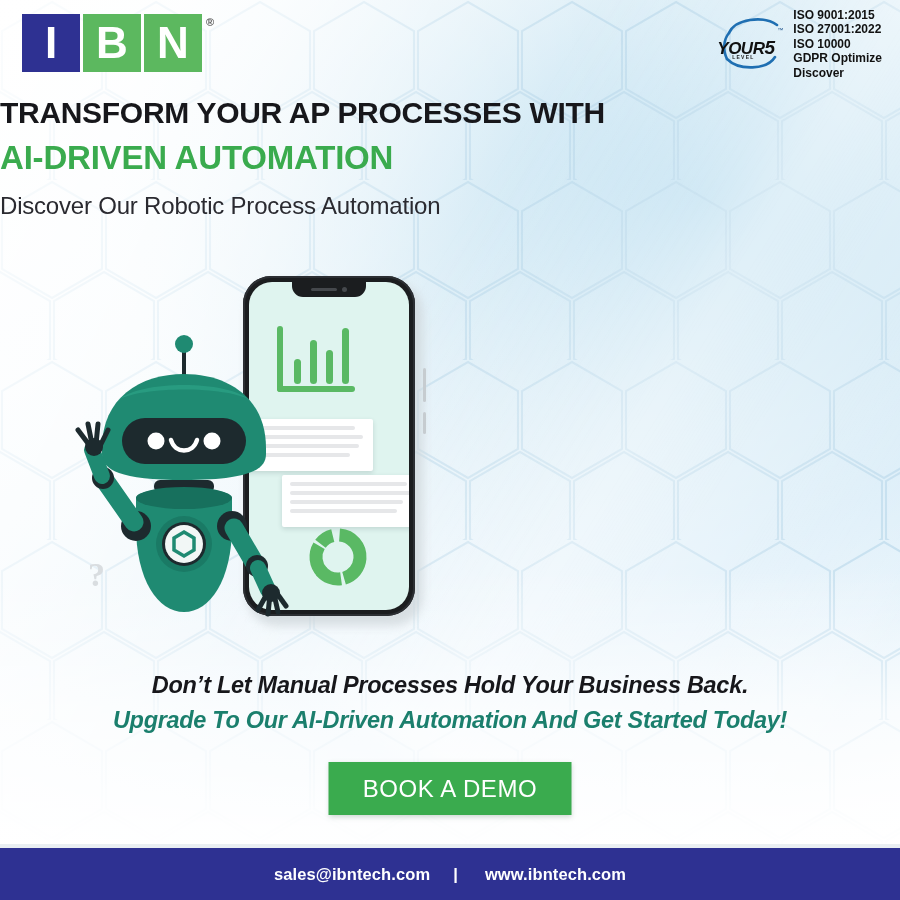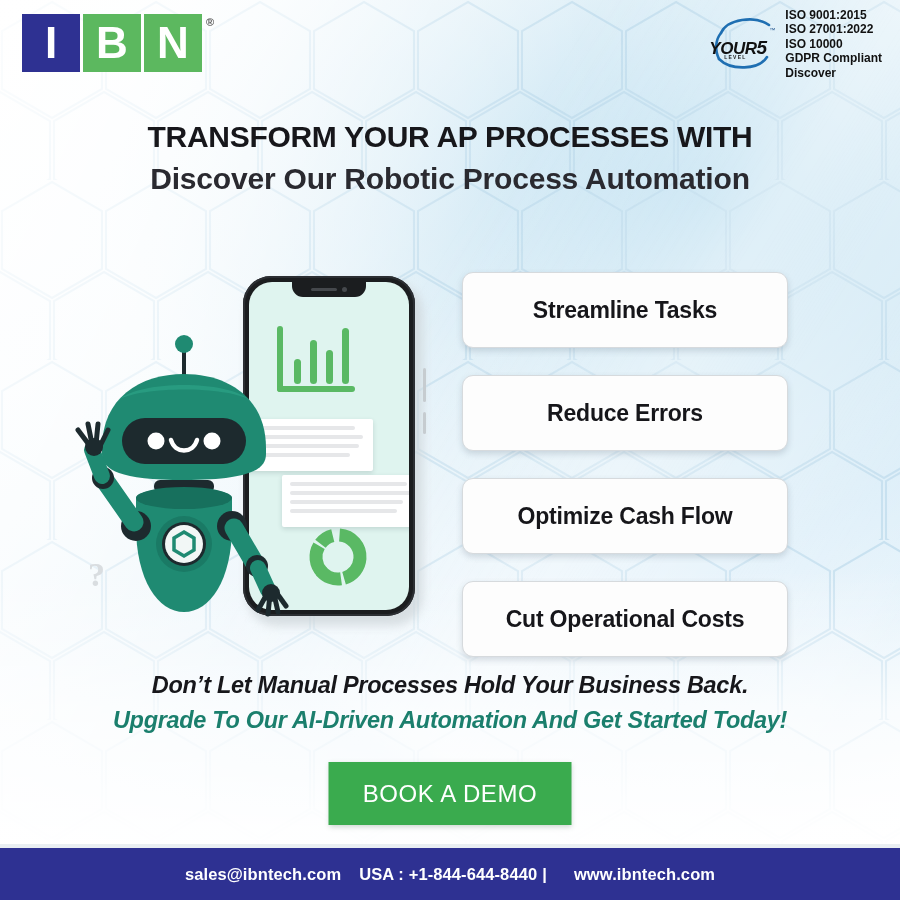--- a/index.html
+++ b/index.html
@@ -56,30 +56,30 @@
     font-family:"Liberation Sans", sans-serif;
   }
   .cmmi-5{font-size:19px;}
   .cmmi-level{
     position:absolute;left:17px;top:41px;font-size:5px;letter-spacing:1.2px;color:#222;font-weight:700;
   }
   .cmmi-tm{position:absolute;right:6px;top:14px;font-size:6px;color:#1a4f8a;}
   .cert-lines{font-size:12px;line-height:14.4px;font-weight:700;color:#111;}
 
   
-  .headline{position:absolute;left:0;right:0;top:120px;text-align:center;}
+  .headline{position:absolute;left:0;right:0;top:96px;}
   .h-line1{
     font-size:30px;font-weight:700;color:#17171b;letter-spacing:-.3px;
     font-family:"Liberation Sans", sans-serif;line-height:1.1;
   }
   .h-line2{
     font-size:33px;font-weight:700;color:#3aab4e;letter-spacing:-.2px;margin-top:11px;line-height:1.1;
   }
   .h-line3{
-    font-size:30px;font-weight:700;color:#2a2a30;margin-top:9px;line-height:1.15;letter-spacing:-.2px;
+    font-size:24px;font-weight:400;color:#2a2a30;margin-top:16px;line-height:1.15;letter-spacing:-.2px;
   }
 
   
   .features{position:absolute;left:462px;top:272px;width:326px;}
   .feature{
     height:74px;margin-bottom:27px;background:#fdfdfd;
     border:1px solid #d6dadd;border-radius:11px;
     box-shadow:0 3px 6px rgba(70,90,110,.20);
     display:flex;align-items:center;justify-content:center;
     font-size:23px;font-weight:700;color:#16161a;letter-spacing:-.2px;
@@ -132,21 +132,21 @@
     position:absolute;left:88px;top:556px;font-size:34px;color:#d9dde0;font-weight:700;
     font-family:"Liberation Serif", serif;
   }
 
   
   .cta-block{position:absolute;left:0;right:0;top:672px;text-align:center;font-style:italic;}
   .cta-l1{font-size:23.5px;font-weight:700;color:#17171b;letter-spacing:-.3px;}
   .cta-l2{font-size:23.5px;font-weight:700;color:#1b7f6d;letter-spacing:-.3px;margin-top:8px;}
   .demo-btn{
     position:absolute;left:50%;transform:translateX(-50%);top:762px;
-    width:243px;height:63px;background:#3aab4e;color:#ffffff;
+    width:243px;height:53px;background:#3aab4e;color:#ffffff;
     display:flex;align-items:center;justify-content:center;
     font-size:24px;font-weight:400;letter-spacing:.6px;
     box-shadow:0 2px 5px rgba(60,90,70,.25);
   }
 
   
   .footer{
     position:absolute;left:0;right:0;bottom:0;height:52px;background:#2e3192;
     display:flex;align-items:center;justify-content:center;
     color:#ffffff;font-size:16.5px;font-weight:700;letter-spacing:.1px;
@@ -193,36 +193,31 @@
         <path d="M14 20 C8 27, 8 38, 12 46" fill="none" stroke="#1f6fb2" stroke-width="2.6" stroke-linecap="round"></path>
       </svg>
       <span class="cmmi-tm">™</span>
       <span class="cmmi-text"><span>YOUR</span><span class="cmmi-5">5</span></span>
       <span class="cmmi-level">LEVEL</span>
     </div>
     <div class="cert-lines">
       <div>ISO 9001:2015</div>
       <div>ISO 27001:2022</div>
       <div>ISO 10000</div>
-      <div>GDPR Compliant</div>
+      <div>GDPR Optimize</div>
       <div>Discover</div>
     </div>
   </div>
 
   <div class="headline">
     <div class="h-line1">TRANSFORM YOUR AP PROCESSES WITH</div>
+    <div class="h-line2">AI-DRIVEN AUTOMATION</div>
     <div class="h-line3">Discover Our Robotic Process Automation</div>
   </div>
 
-  <div class="features">
-    <div class="feature">Streamline Tasks</div>
-    <div class="feature">Reduce Errors</div>
-    <div class="feature">Optimize Cash Flow</div>
-    <div class="feature">Cut Operational Costs</div>
-  </div>
 
   <div class="phone-wrap">
     <div class="phone-shadow"></div>
     <div class="side-btn" style="top:92px;height:34px;"></div>
     <div class="side-btn" style="top:136px;height:22px;"></div>
     <div class="phone">
       <div class="phone-screen">
         <div class="notch">
           <div class="notch-bar"></div>
           <div class="notch-dot"></div>
@@ -318,19 +313,18 @@
     <div class="cta-l1">Don’t Let Manual Processes Hold Your Business Back.</div>
     <div class="cta-l2">Upgrade To Our AI-Driven Automation And Get Started Today!</div>
   </div>
 
   <div class="demo-btn">BOOK A DEMO</div>
 
   <div class="footer-top"></div>
   <div class="footer">
     <span class="f-item">sales@ibntech.com</span>
     <span class="f-gap-1"></span>
-    <span class="f-item">USA : +1-844-644-8440</span>
     <span class="f-sep">|</span>
     <span class="f-gap-2"></span>
     <span class="f-item">www.ibntech.com</span>
   </div>
 
 </div>
 
 </body></html>

